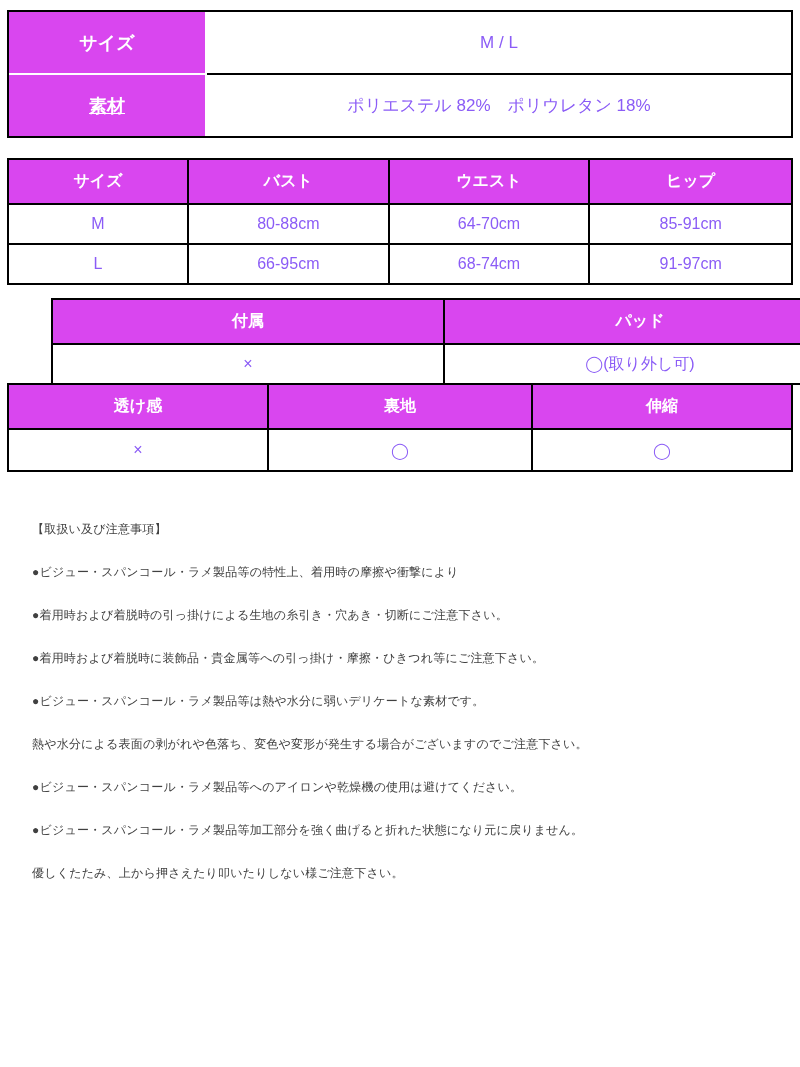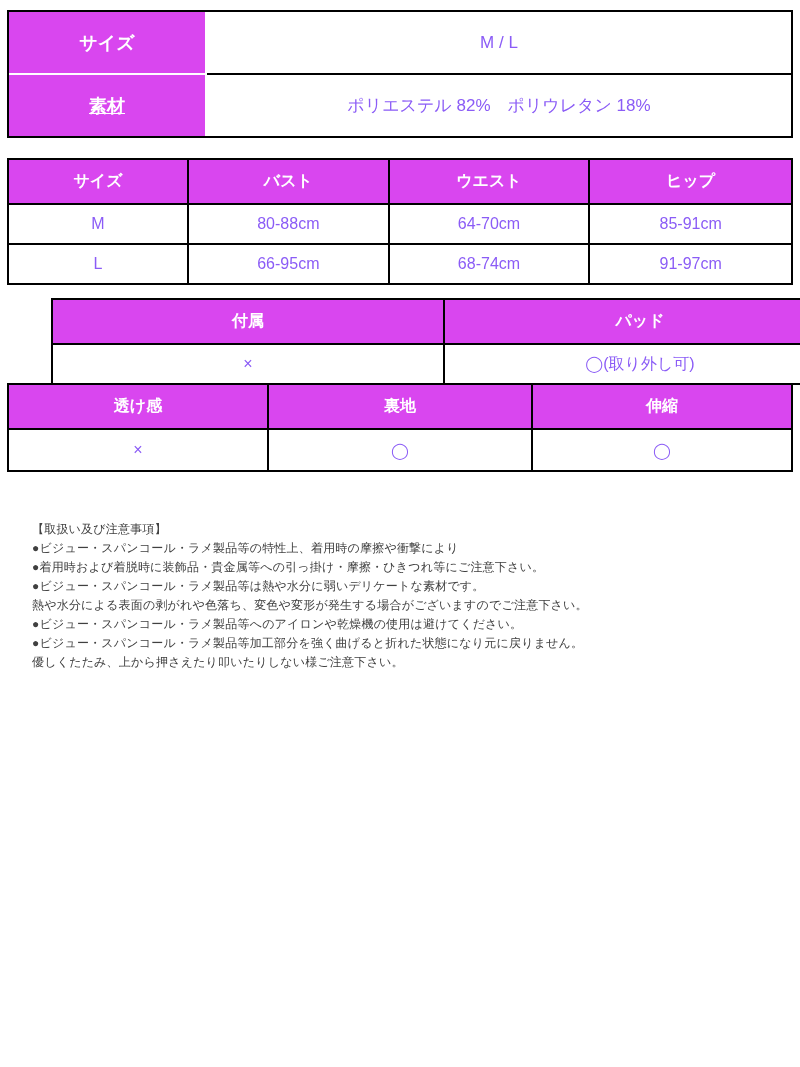--- a/index.html
+++ b/index.html
@@ -85,21 +85,21 @@
   
   .notes {
     margin: 48px 0 0 25px;
     width: 750px;
     font-size: 12px;
     line-height: 19px;
     color: #404040;
     letter-spacing: 0.2px;
   }
   .notes-heading { white-space: nowrap; }
-  .notes-line { white-space: nowrap; }
+  .notes-line { white-space: nowrap; margin-top: 24px; }
 </style>
 </head>
 <body>
 
 <div class="page">
 
   <table class="spec t1">
     <tbody>
         <tr>
       <th>サイズ</th>
@@ -174,20 +174,21 @@
       <td class="v-cross">×</td>
       <td class="v-circle">◯</td>
       <td class="v-circle">◯</td>
     </tr>
   </tbody>
     </table>
 
   <div class="notes">
     <div class="notes-heading">【取扱い及び注意事項】</div>
     <div class="notes-line">●ビジュー・スパンコール・ラメ製品等の特性上、着用時の摩擦や衝撃により</div>
+    <div class="notes-line">●着用時および着脱時の引っ掛けによる生地の糸引き・穴あき・切断にご注意下さい。</div>
     <div class="notes-line">●着用時および着脱時に装飾品・貴金属等への引っ掛け・摩擦・ひきつれ等にご注意下さい。</div>
     <div class="notes-line">●ビジュー・スパンコール・ラメ製品等は熱や水分に弱いデリケートな素材です。</div>
     <div class="notes-line">熱や水分による表面の剥がれや色落ち、変色や変形が発生する場合がございますのでご注意下さい。</div>
     <div class="notes-line">●ビジュー・スパンコール・ラメ製品等へのアイロンや乾燥機の使用は避けてください。</div>
     <div class="notes-line">●ビジュー・スパンコール・ラメ製品等加工部分を強く曲げると折れた状態になり元に戻りません。</div>
     <div class="notes-line">優しくたたみ、上から押さえたり叩いたりしない様ご注意下さい。</div>
   </div>
 
 </div>
 

